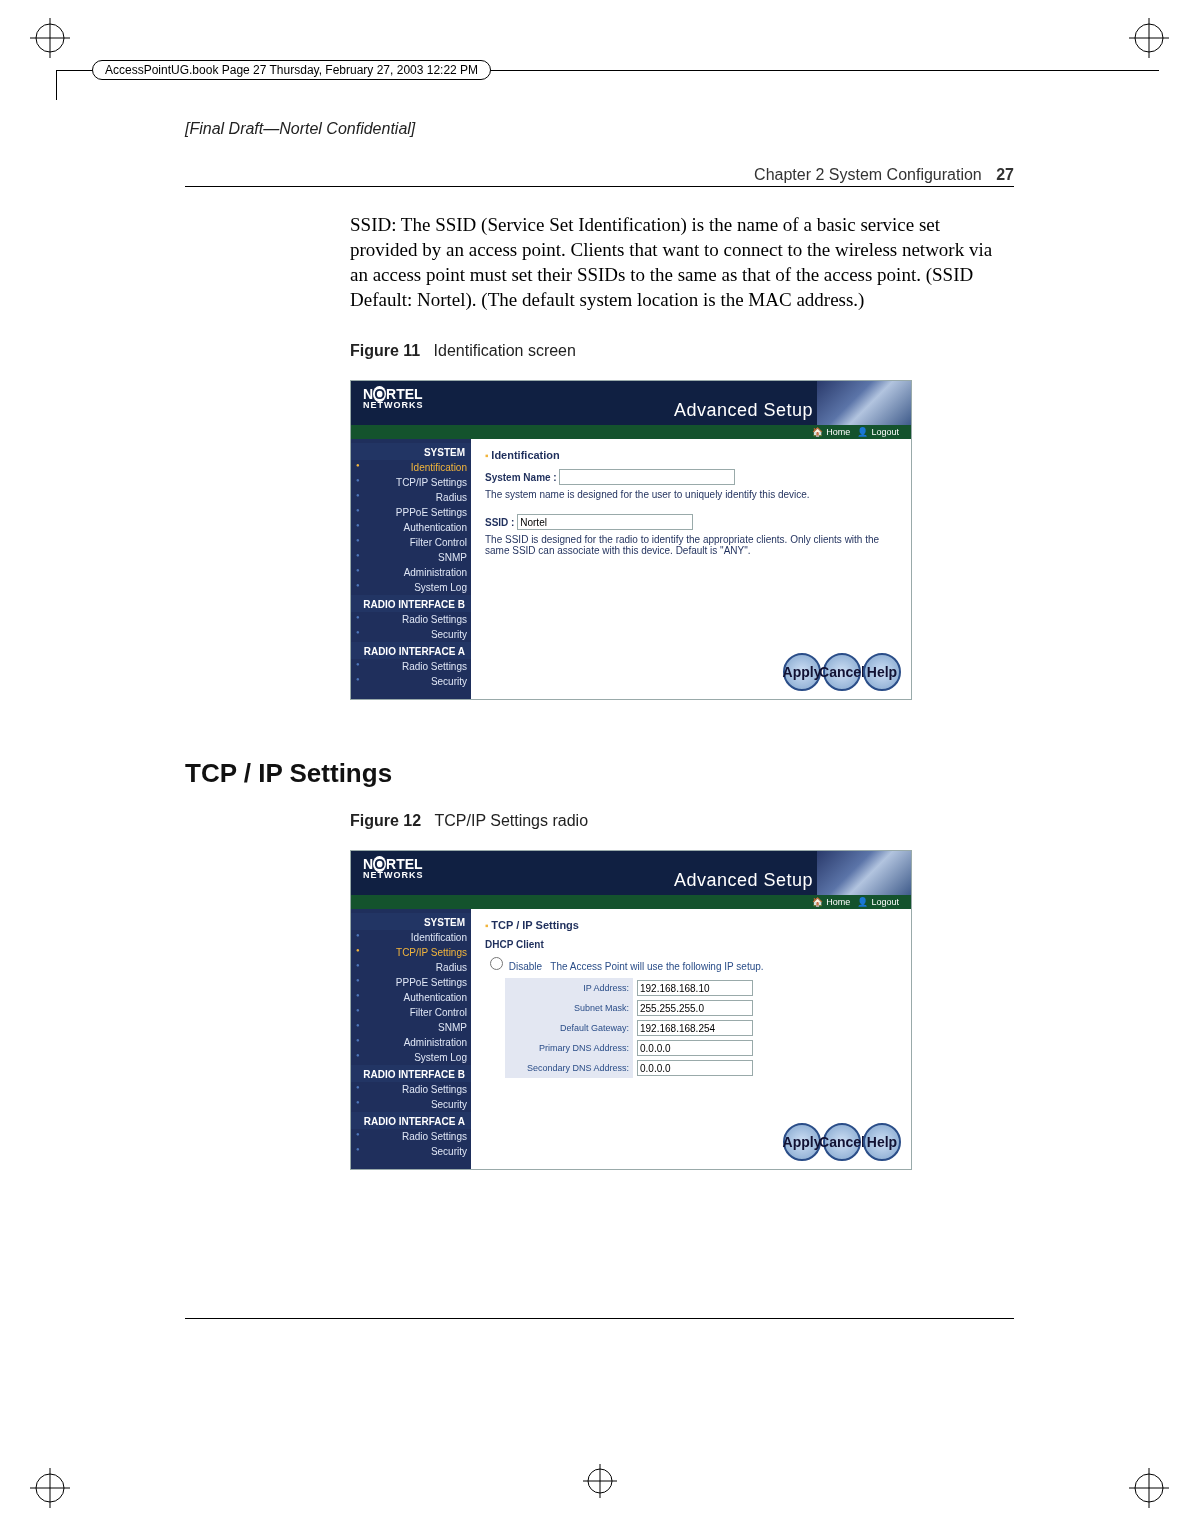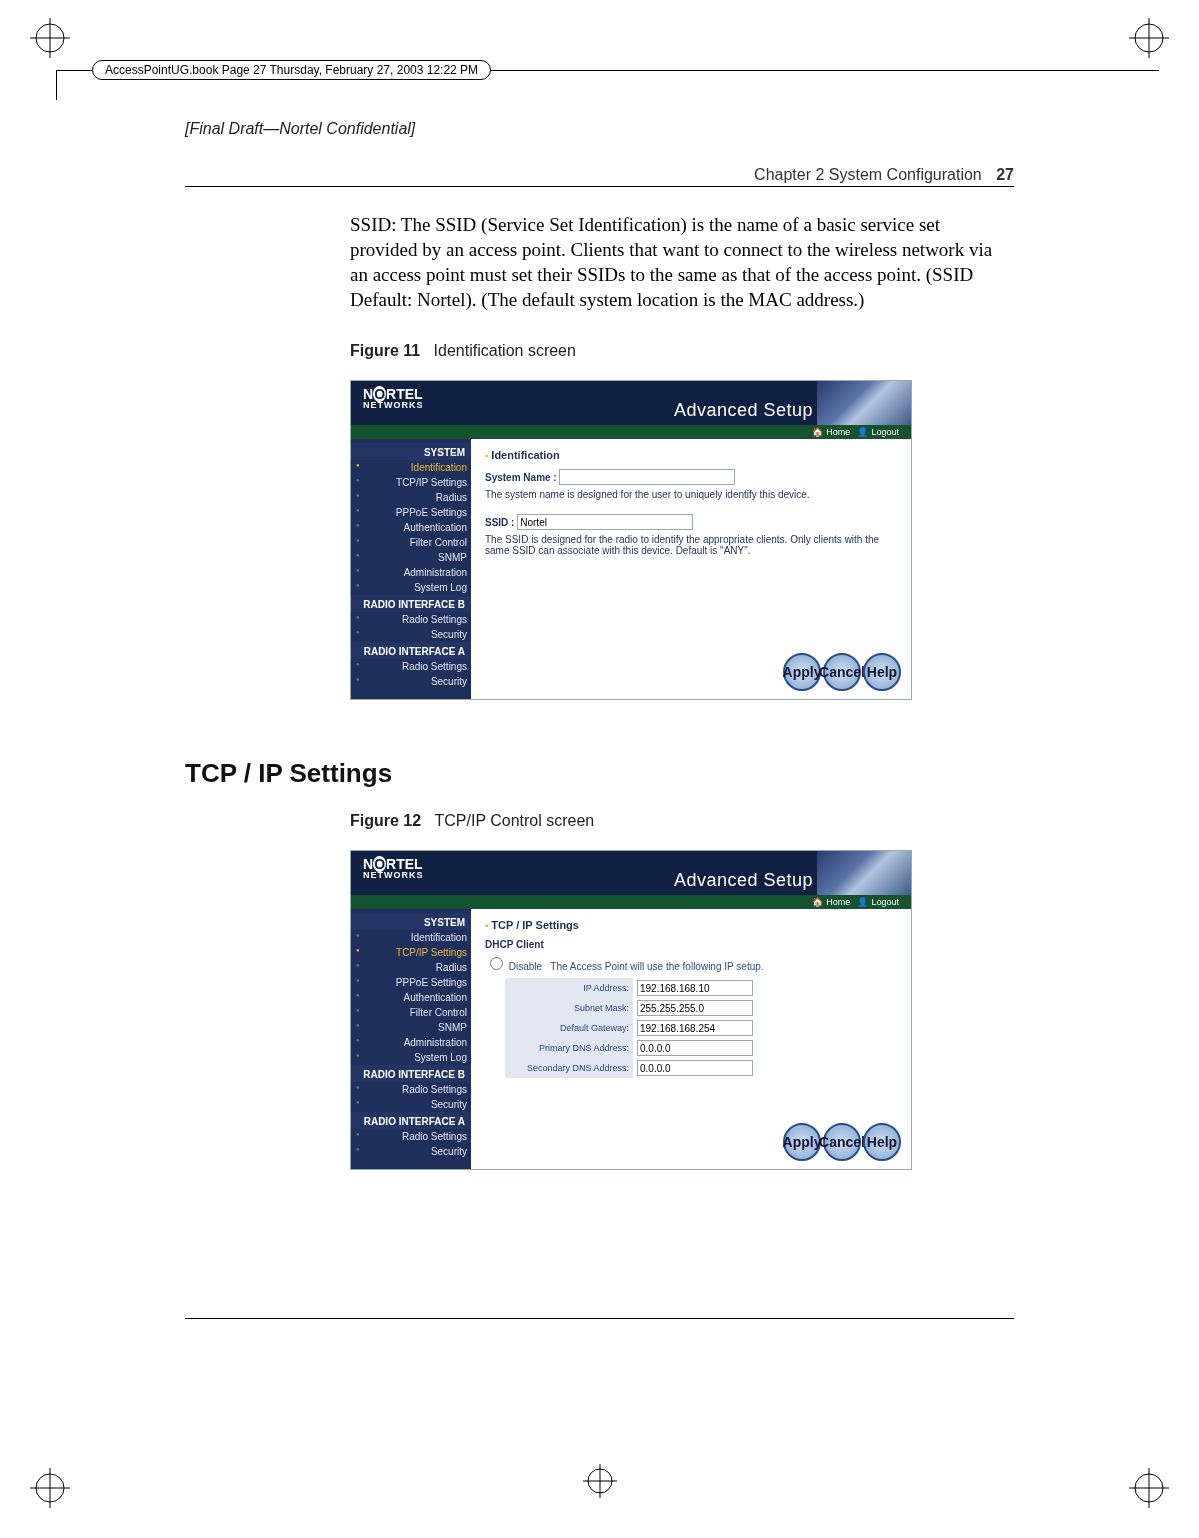--- a/index.html
+++ b/index.html
@@ -248,21 +248,21 @@
           <div class="rbtn">Cancel</div>
           <div class="rbtn">Help</div>
         </div>
       </div>
     </div>
   </div>
 
   <div class="section-h2" style="top:758px;">TCP / IP Settings</div>
 
   <div class="figcap" style="top:812px;">
-    <b>Figure 12</b>&nbsp;&nbsp;&nbsp;<span>TCP/IP Control screen</span>
+    <b>Figure 12</b>&nbsp;&nbsp;&nbsp;<span>TCP/IP Settings radio</span>
   </div>
 
   <div class="screenshot" style="top:850px;">
     <div class="ss-top">
       <div class="nortel-logo">
         <span>N<span class="o">O</span>RTEL</span>
         <span class="nw">NETWORKS</span>
       </div>
       <div class="ss-top-img"></div>
       <div class="adv-setup">Advanced Setup</div>

